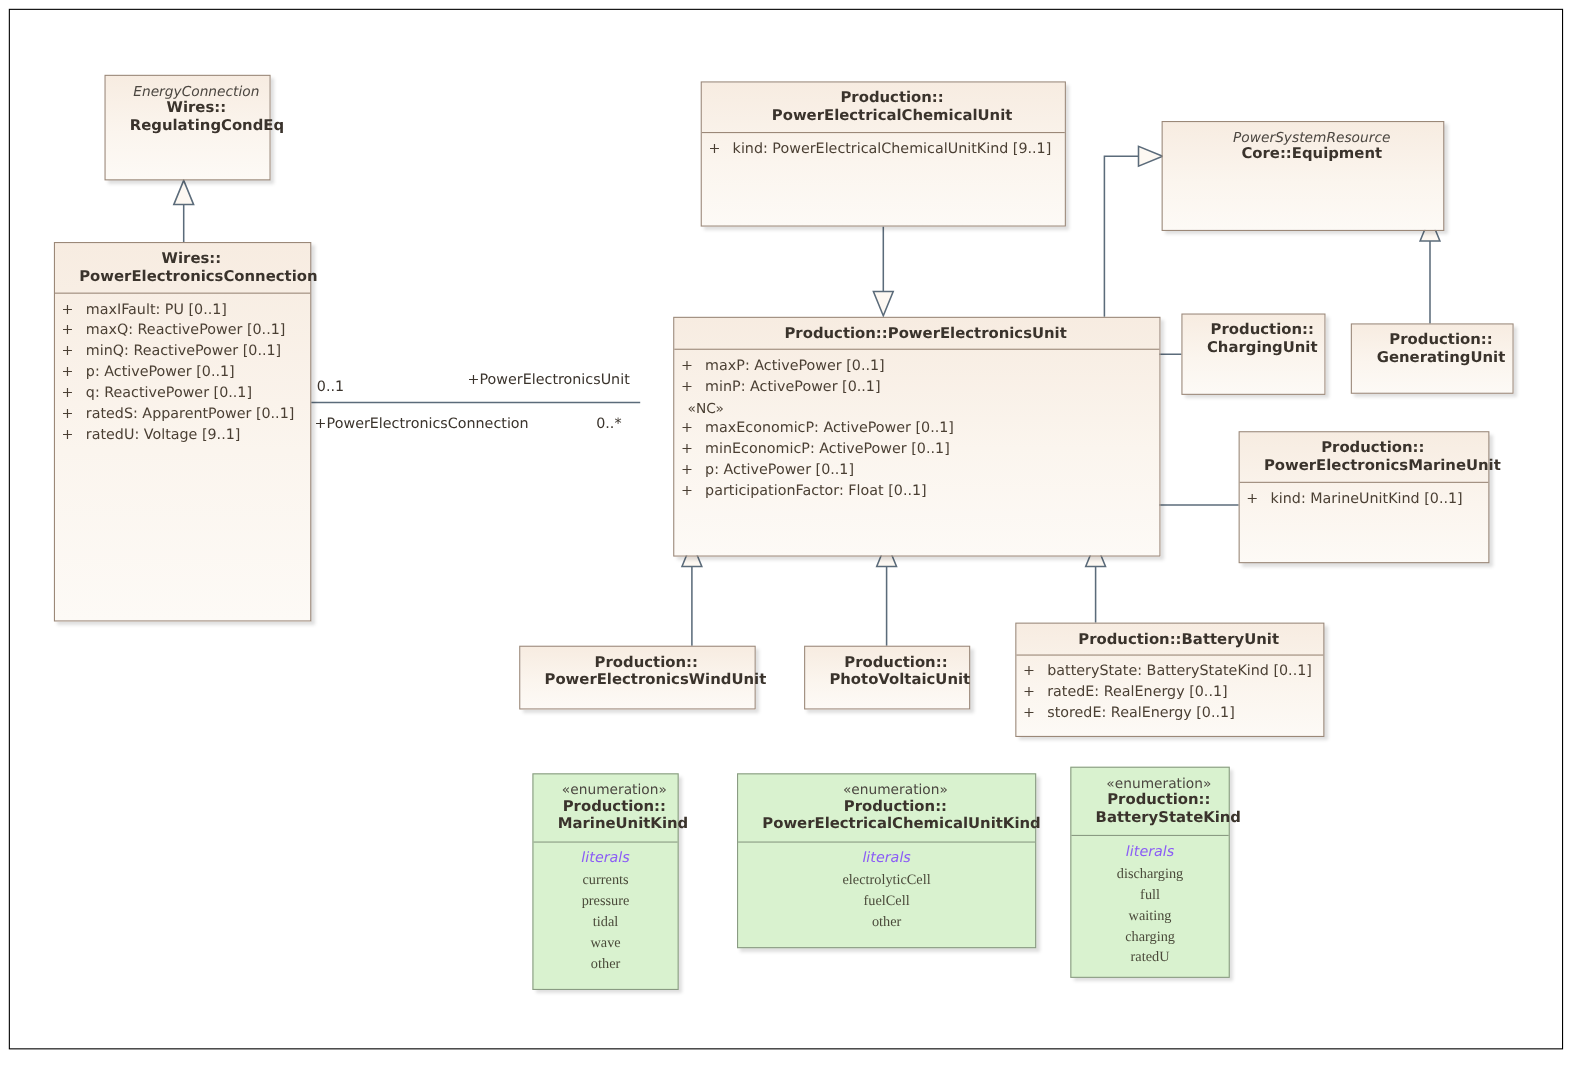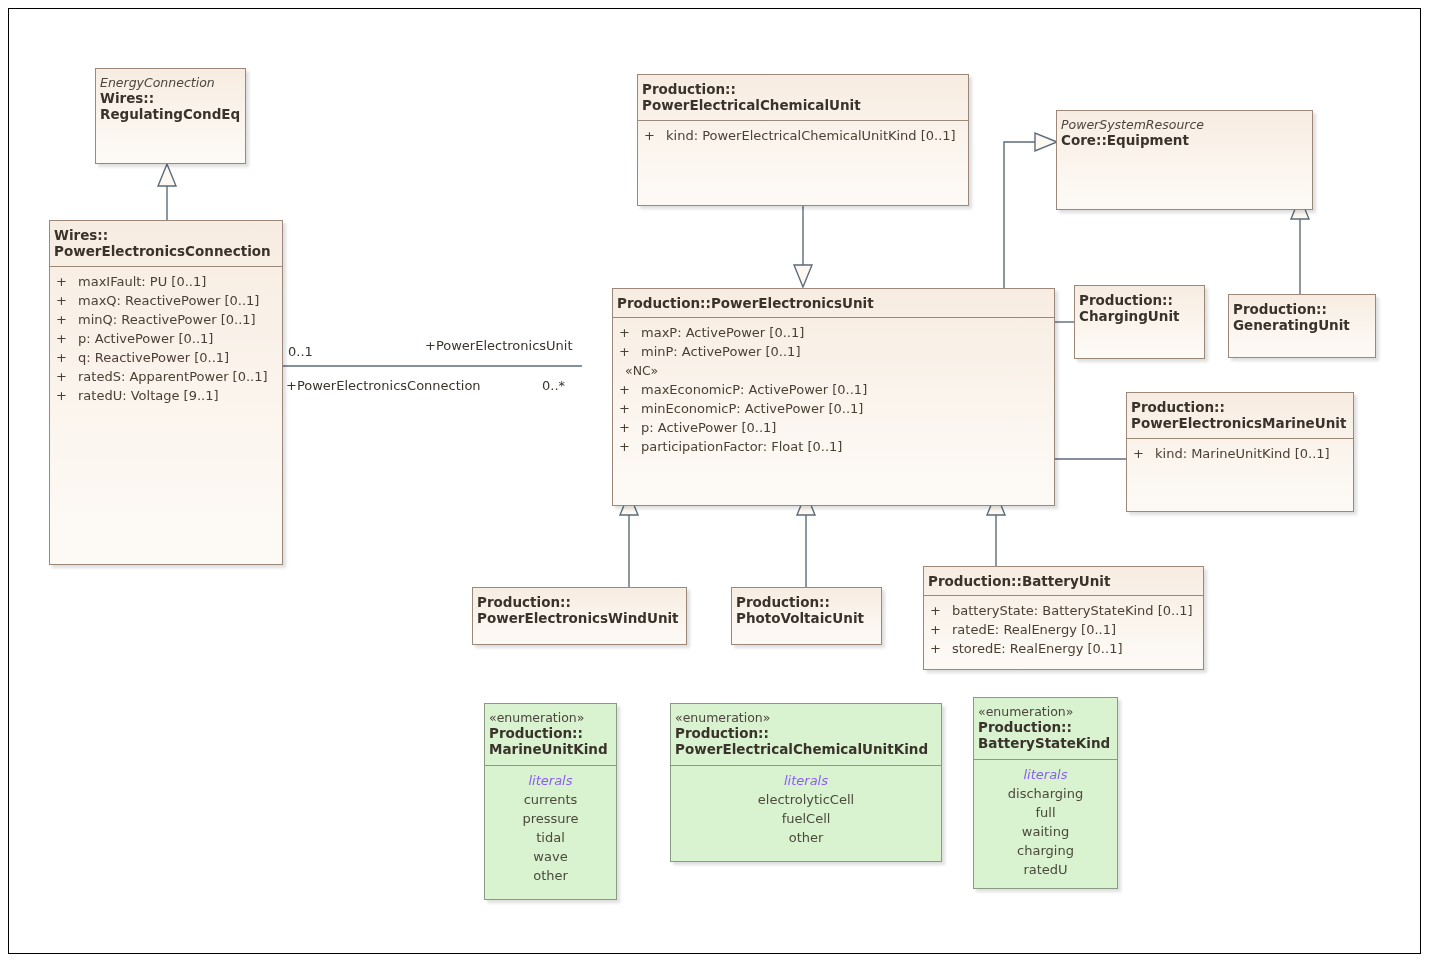--- a/index.html
+++ b/index.html
@@ -82,21 +82,22 @@
     background: linear-gradient(to bottom, #f7ece1 0%, #fbf5ee 55%, #fdfaf6 100%);
     box-shadow: 3px 3px 3px rgba(0,0,0,0.13);
     z-index: 2;
   }
   .uml.enum {
     border: 1px solid #8a9b83;
     background: #d9f2cf;
     box-shadow: 3px 3px 3px rgba(0,0,0,0.13);
   }
   .uml .head {
-    padding: 6px 6px 7px 4px;
+    padding: 6px 6px 7px 22px;
+    text-align: center;
     line-height: 1.22;
   }
   .uml .stereo {
     font-size: 12.5px;
     font-style: italic;
     color: #4b4640;
     display: block;
   }
   .uml .stereo.guillemet {
     font-style: normal;
@@ -145,20 +146,21 @@
     font-size: 13px;
     font-style: italic;
     color: #8b5cf6;
     line-height: 19px;
   }
   .uml .lit {
     font-size: 13px;
     color: #4a4a3a;
     line-height: 19px;
     text-align: center;
+    font-family: Liberation Serif, serif;
   }
 
   
   .assoc-label {
     position: absolute;
     font-size: 13px;
     color: #3a332c;
     white-space: nowrap;
     z-index: 3;
   }
@@ -245,21 +247,21 @@
     </div>
   </div>
 
   <div class="uml" style="left:637px; top:74px; width:332px; height:132px;">
     <div class="head">
       <span class="name">Production::</span>
       <span class="name">PowerElectricalChemicalUnit</span>
     </div>
     <div class="sep"></div>
     <div class="attrs">
-      <div class="attr"><span class="vis">+</span><span>kind: PowerElectricalChemicalUnitKind [0..1]</span></div>
+      <div class="attr"><span class="vis">+</span><span>kind: PowerElectricalChemicalUnitKind [9..1]</span></div>
     </div>
   </div>
 
   <div class="uml" style="left:1056px; top:110px; width:257px; height:100px;">
     <div class="head">
       <span class="stereo">PowerSystemResource</span>
       <span class="name"><span>Core::</span><span>Equipment</span></span>
     </div>
   </div>
 

